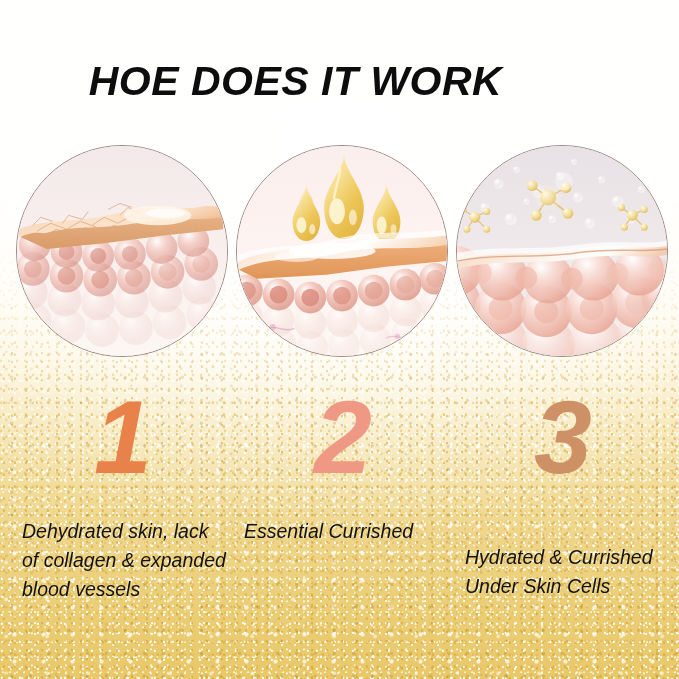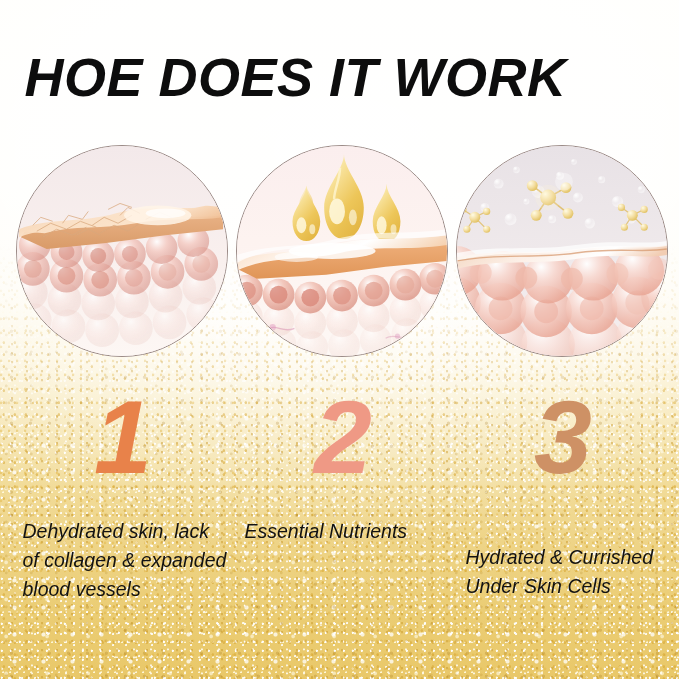--- a/index.html
+++ b/index.html
@@ -81,25 +81,25 @@
   .glitter.g4 {
     background-image:
       radial-gradient(circle at 60% 40%, rgba(160,112,18,0.25) 0 1.2px, rgba(0,0,0,0) 2px),
       radial-gradient(circle at 25% 70%, rgba(176,128,28,0.2) 0 1px, rgba(0,0,0,0) 1.8px);
     background-size: 19px 23px, 25px 17px;
   }
 
   
   .title {
     position: absolute;
-    top: 46px;
+    top: 58px;
     left: 0;
     width: 591px;
     text-align: center;
-    font-size: 54px;
+    font-size: 41px;
     font-weight: bold;
     font-style: italic;
     letter-spacing: 0.5px;
     color: #0d0d0d;
     white-space: nowrap;
     z-index: 6;
   }
 
   
   .circles {
@@ -147,21 +147,21 @@
   .num.n2 { color: #ef9985; }
   .num.n3 { color: #ce9165; }
 
   
   .captions {
     position: absolute;
     top: 517px;
     left: 16px;
     width: 652px;
     display: flex;
-    justify-content: center;
+    justify-content: flex-start;
     z-index: 6;
   }
   .cap {
     width: 217px;
     font-size: 19.5px;
     line-height: 29px;
     font-style: italic;
     color: #121212;
     padding-right: 4px;
   }
@@ -531,17 +531,17 @@
   </div>
 
   <div class="numbers">
     <div class="num n1">1</div>
     <div class="num n2">2</div>
     <div class="num n3">3</div>
   </div>
 
   <div class="captions">
     <div class="cap c1">Dehydrated skin, lack of collagen &amp; expanded blood vessels</div>
-    <div class="cap c2">Essential Nutrients</div>
+    <div class="cap c2">Essential Currished</div>
     <div class="cap c3">Hydrated &amp; Currished Under Skin Cells</div>
   </div>
 
 </div>
 
 </body></html>

